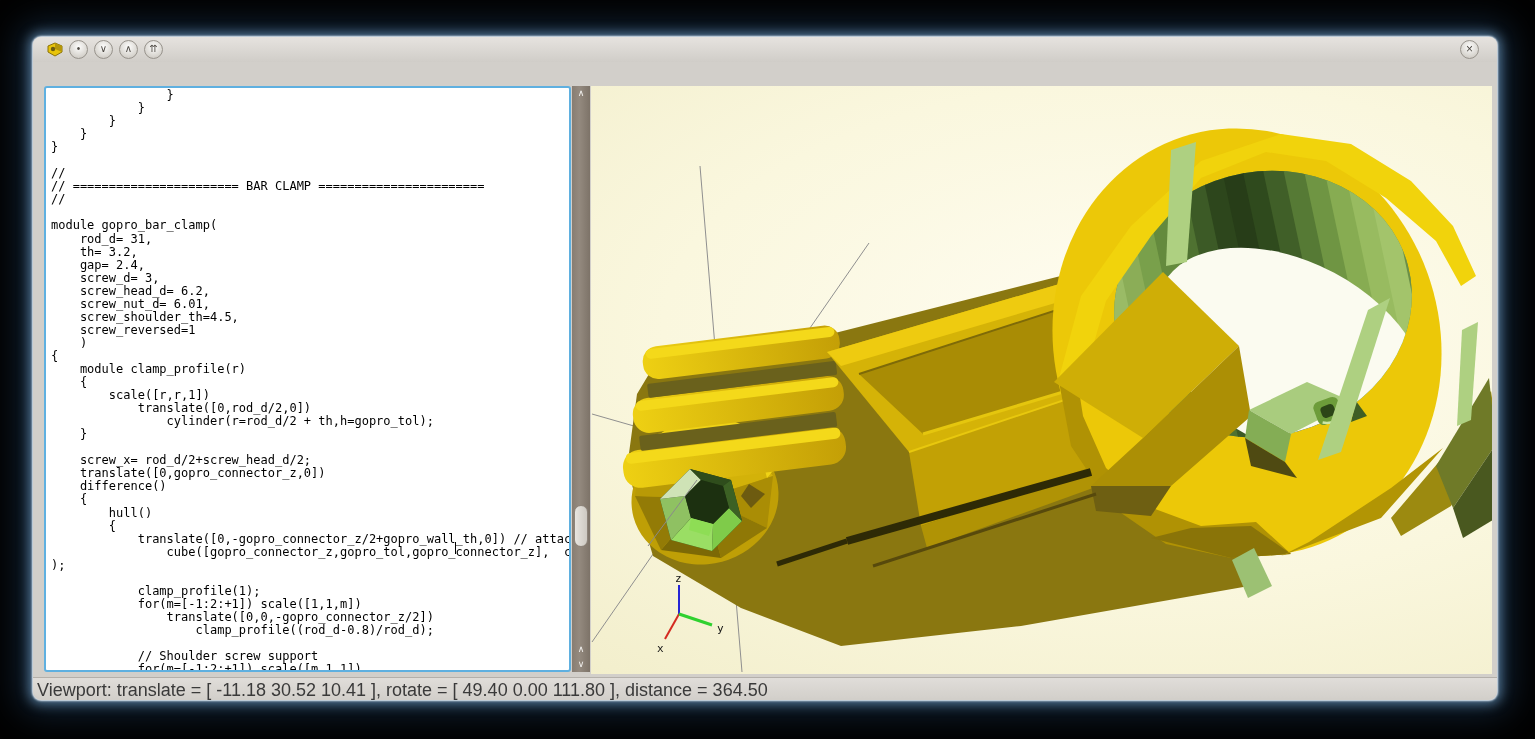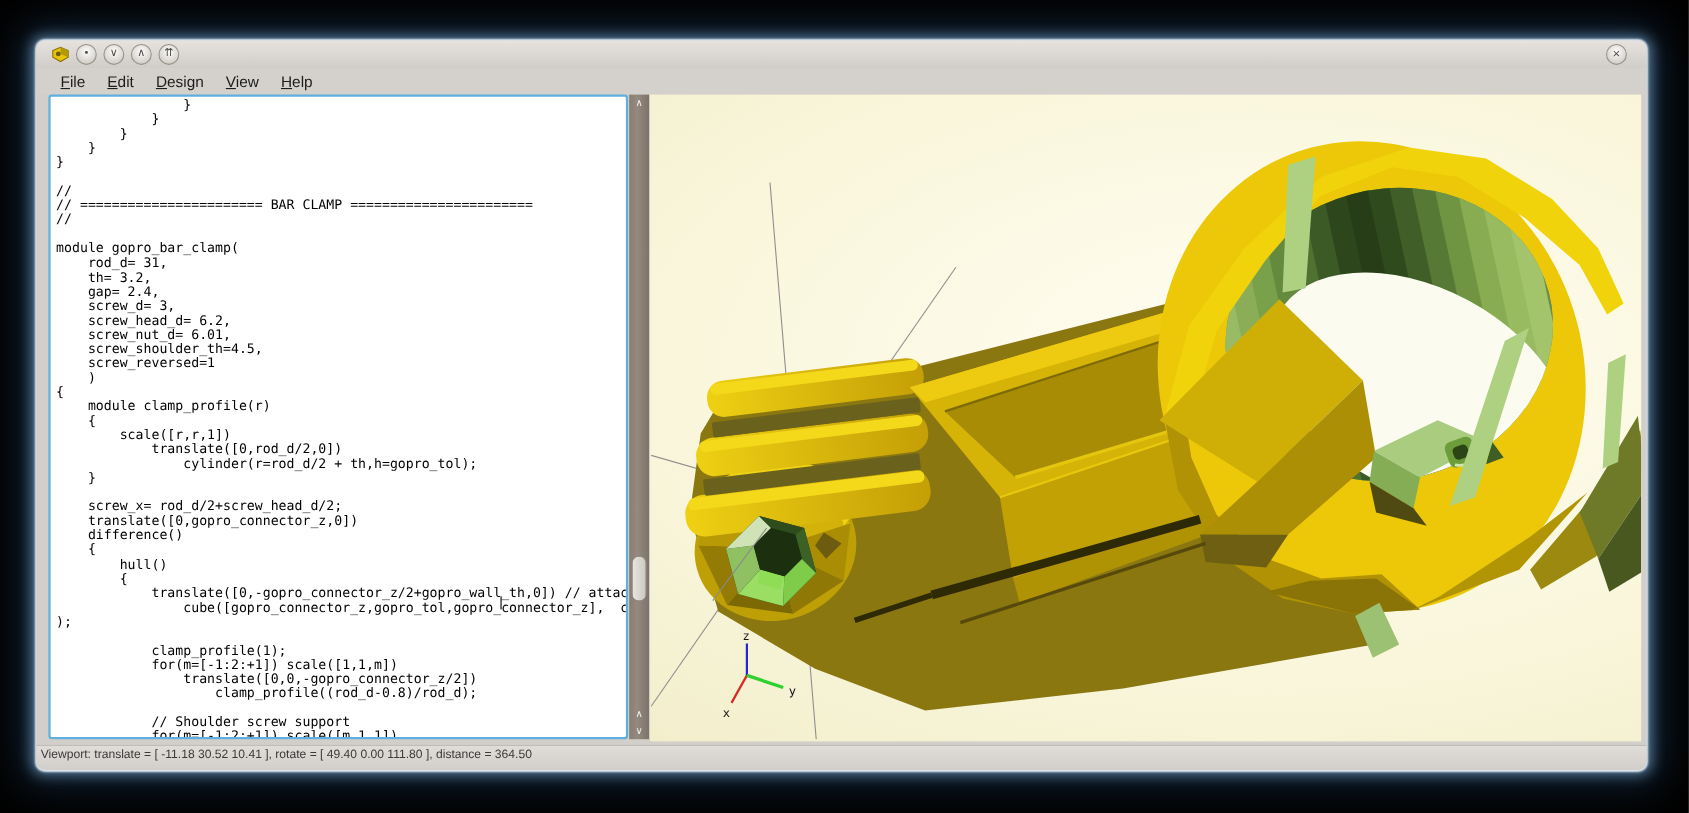--- a/index.html
+++ b/index.html
@@ -42,21 +42,21 @@
   .sthumb{position:absolute;left:2px;top:419px;width:14px;height:42px;border-radius:7px;
           background:linear-gradient(90deg,#e8e5e0,#cdc9c2);border:1px solid #8d847a;box-sizing:border-box;}
   
   .viewport{position:absolute;left:558px;top:49px;width:901px;height:588px;overflow:hidden;
             background:radial-gradient(ellipse 120% 95% at 62% 42%,#fffdf2 0%,#faf7de 45%,#f3efcd 78%,#ece6ba 100%);}
   .viewport svg{position:absolute;left:0;top:0;}
   
   .statusbar{position:absolute;left:0;top:640px;width:100%;height:21px;
              background:linear-gradient(#e0ddd9,#d3d0cb);border-top:1px solid #b4b0aa;
              border-radius:0 0 8px 8px;box-sizing:border-box;}
-  .statusbar span{position:absolute;left:4px;top:2px;font-size:11px;color:#3a3a3a;}
+  .statusbar span{position:absolute;left:4px;top:2px;font-size:18px;color:#3a3a3a;}
 </style>
 </head>
 <body>
 
 <div class="stage">
   <div class="window">
 
     <div class="titlebar">
       <div class="win-controls">
         <span class="app-icon">
@@ -67,27 +67,20 @@
           </svg>
         </span>
         <span class="wbtn">•</span>
         <span class="wbtn">∨</span>
         <span class="wbtn">∧</span>
         <span class="wbtn">⇈</span>
       </div>
       <span class="wbtn close">×</span>
     </div>
 
-    <div class="menubar">
-      <span class="menu-item">File</span>
-      <span class="menu-item">Edit</span>
-      <span class="menu-item">Design</span>
-      <span class="menu-item">View</span>
-      <span class="menu-item">Help</span>
-    </div>
 
     <div class="editor">
       <pre>                }
             }
         }
     }
 }
 
 //
 // ======================= BAR CLAMP =======================

